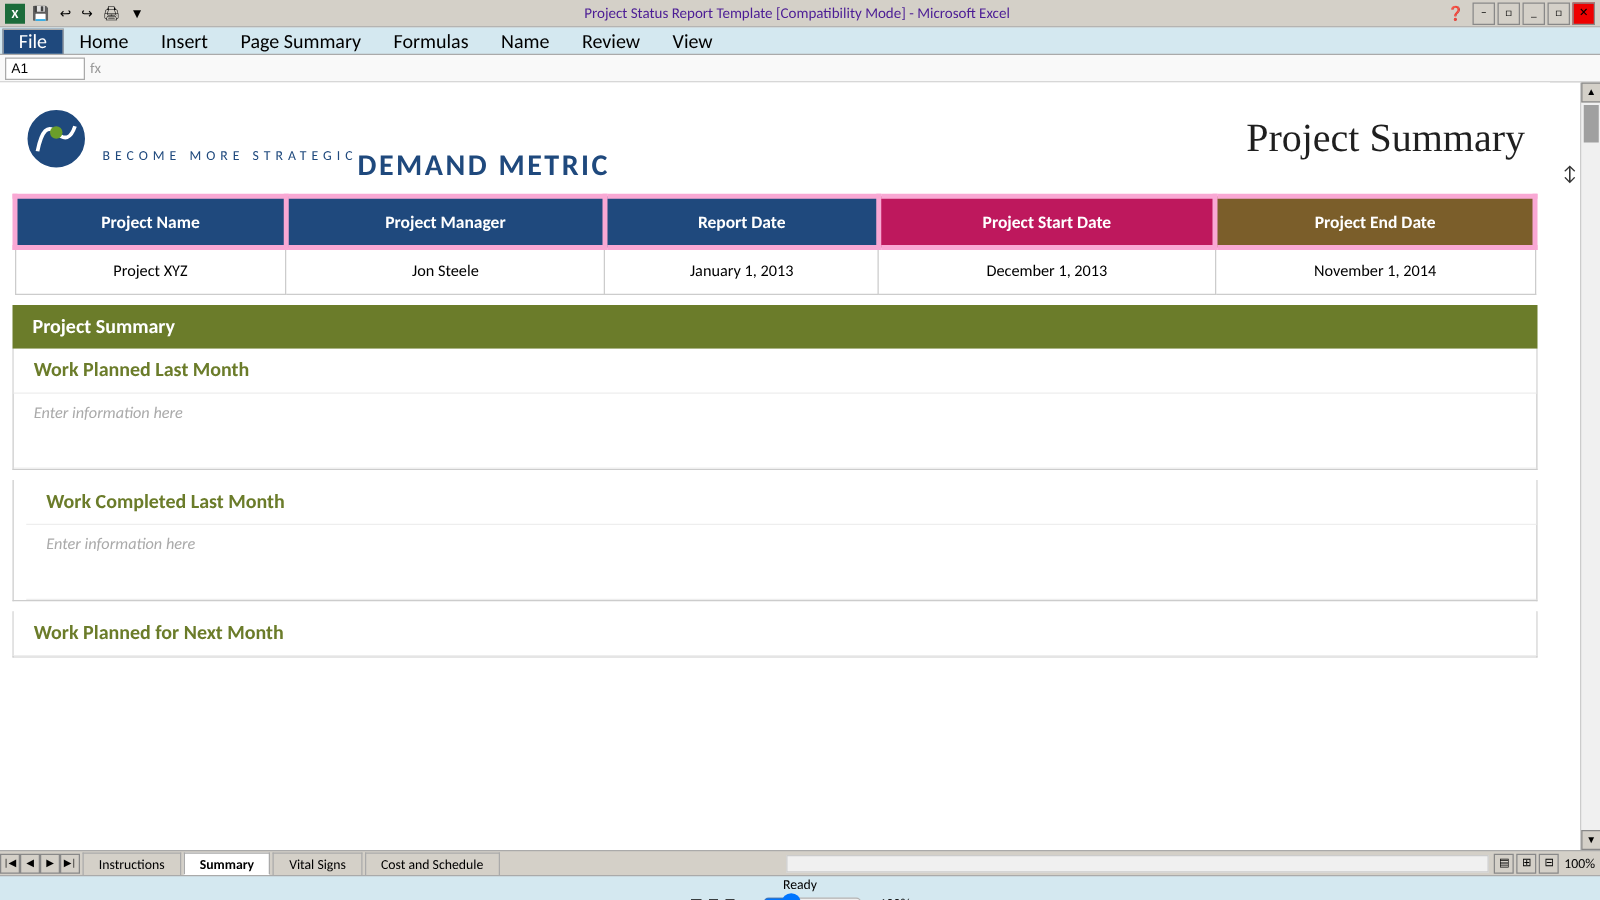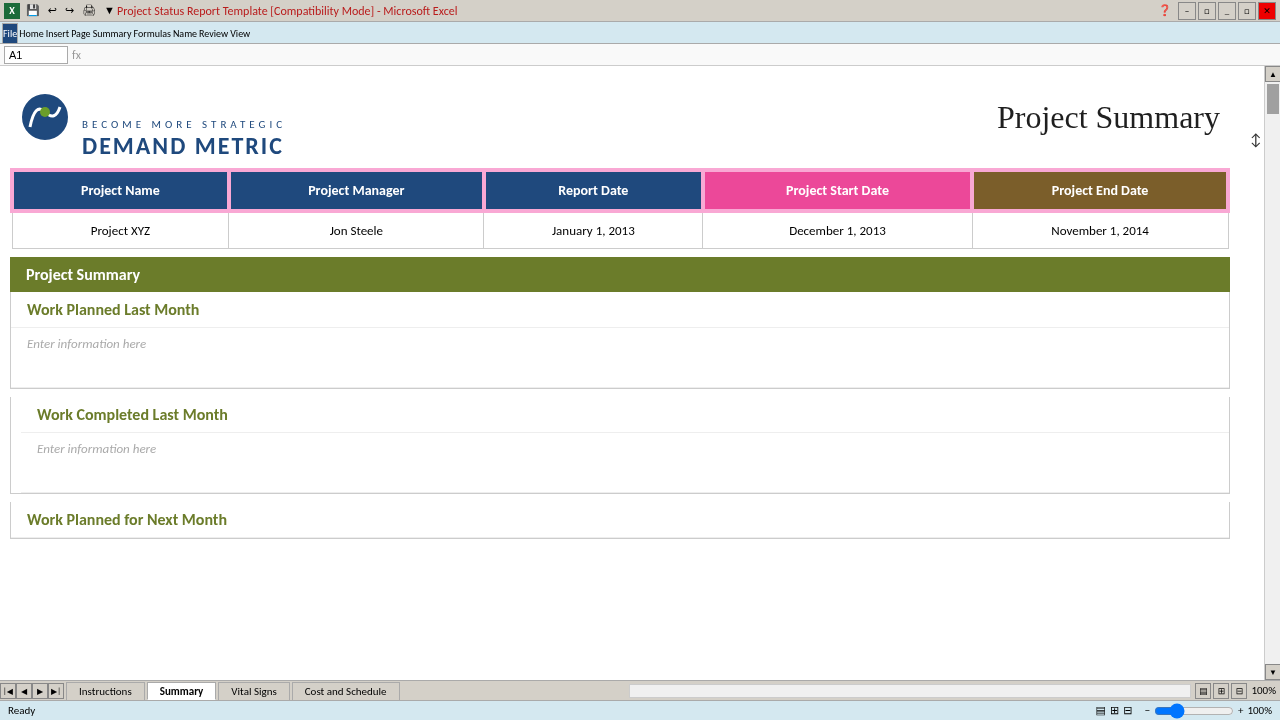--- a/index.html
+++ b/index.html
@@ -9,38 +9,38 @@
     .title-bar {
       height: 22px;
       background: #d4d0c8;
       display: flex;
       align-items: center;
       justify-content: space-between;
       padding: 0 4px;
       border-bottom: 1px solid #aaa;
     }
     .title-bar-left { display: flex; align-items: center; gap: 4px; }
-    .title-bar-center { font-size: 12px; color: #b91c1c; flex: 1; text-align: left; }
+    .title-bar-center { font-size: 12px; color: #4c1d95; flex: 1; text-align: center; }
     .title-bar-right { display: flex; align-items: center; gap: 2px; }
     .title-icon { width: 16px; height: 16px; background: #1b6b3a; display: flex; align-items: center; justify-content: center; font-size: 10px; color: white; font-weight: bold; }
     .tb-btn { width: 18px; height: 18px; background: #d4d0c8; border: 1px solid #888; display: flex; align-items: center; justify-content: center; font-size: 9px; cursor: pointer; }
     .qat-btn { font-size: 11px; cursor: pointer; padding: 0 2px; }
 
     
     .ribbon-tabs {
       height: 22px;
       background: #d4e8f0;
       display: flex;
       align-items: flex-end;
       border-bottom: 1px solid #aaa;
       padding-left: 2px;
     }
     .ribbon-tab {
-      padding: 2px 0;
-      font-size: 10px;
+      padding: 2px 12px;
+      font-size: 16px;
       cursor: pointer;
       border: 1px solid transparent;
       border-bottom: none;
       height: 20px;
       display: flex;
       align-items: center;
     }
     .ribbon-tab.active {
       background: #1f497d;
       color: white;
@@ -69,21 +69,21 @@
     .formula-input { flex: 1; font-size: 12px; }
 
     
     .logo-area {
       display: flex;
       align-items: center;
       padding: 8px 20px 8px 20px;
       justify-content: space-between;
     }
     .logo-left { display: flex; align-items: center; gap: 12px; }
-    .logo-text-area { display: flex; flex-direction: column; margin-top: 44px; }
+    .logo-text-area { display: flex; flex-direction: row; margin-top: 44px; }
     .logo-tagline {
       font-size: 11px;
       letter-spacing: 4px;
       color: #1f497d;
       text-transform: uppercase;
     }
     .logo-name {
       font-size: 24px;
       font-weight: bold;
       color: #1f497d;
@@ -105,21 +105,21 @@
     }
     .data-table th {
       background: #1f497d;
       color: white;
       padding: 10px 8px;
       font-size: 14px;
       font-weight: bold;
       border: 4px solid #f9a8d4;
       text-align: center;
     }
-    .data-table th.project-start { background: #ec4899; }
+    .data-table th.project-start { background: #be185d; }
     .data-table th.project-end { background: #7b5e2a; }
     .data-table td {
       padding: 10px 8px;
       font-size: 13px;
       border: 1px solid #ccc;
       text-align: center;
     }
 
     
     .section-header {
@@ -172,20 +172,21 @@
       border-top: 1px solid #aaa;
       display: flex;
       align-items: center;
       justify-content: space-between;
       padding: 0 8px;
       font-size: 11px;
       position: absolute;
       bottom: 0;
       left: 0;
       right: 0;
+      flex-direction: column;
     }
     .status-left { display: flex; align-items: center; gap: 8px; }
     .status-right { display: flex; align-items: center; gap: 4px; }
 
     
     .sheet-tabs-area {
       height: 20px;
       background: #d4d0c8;
       display: flex;
       align-items: center;

